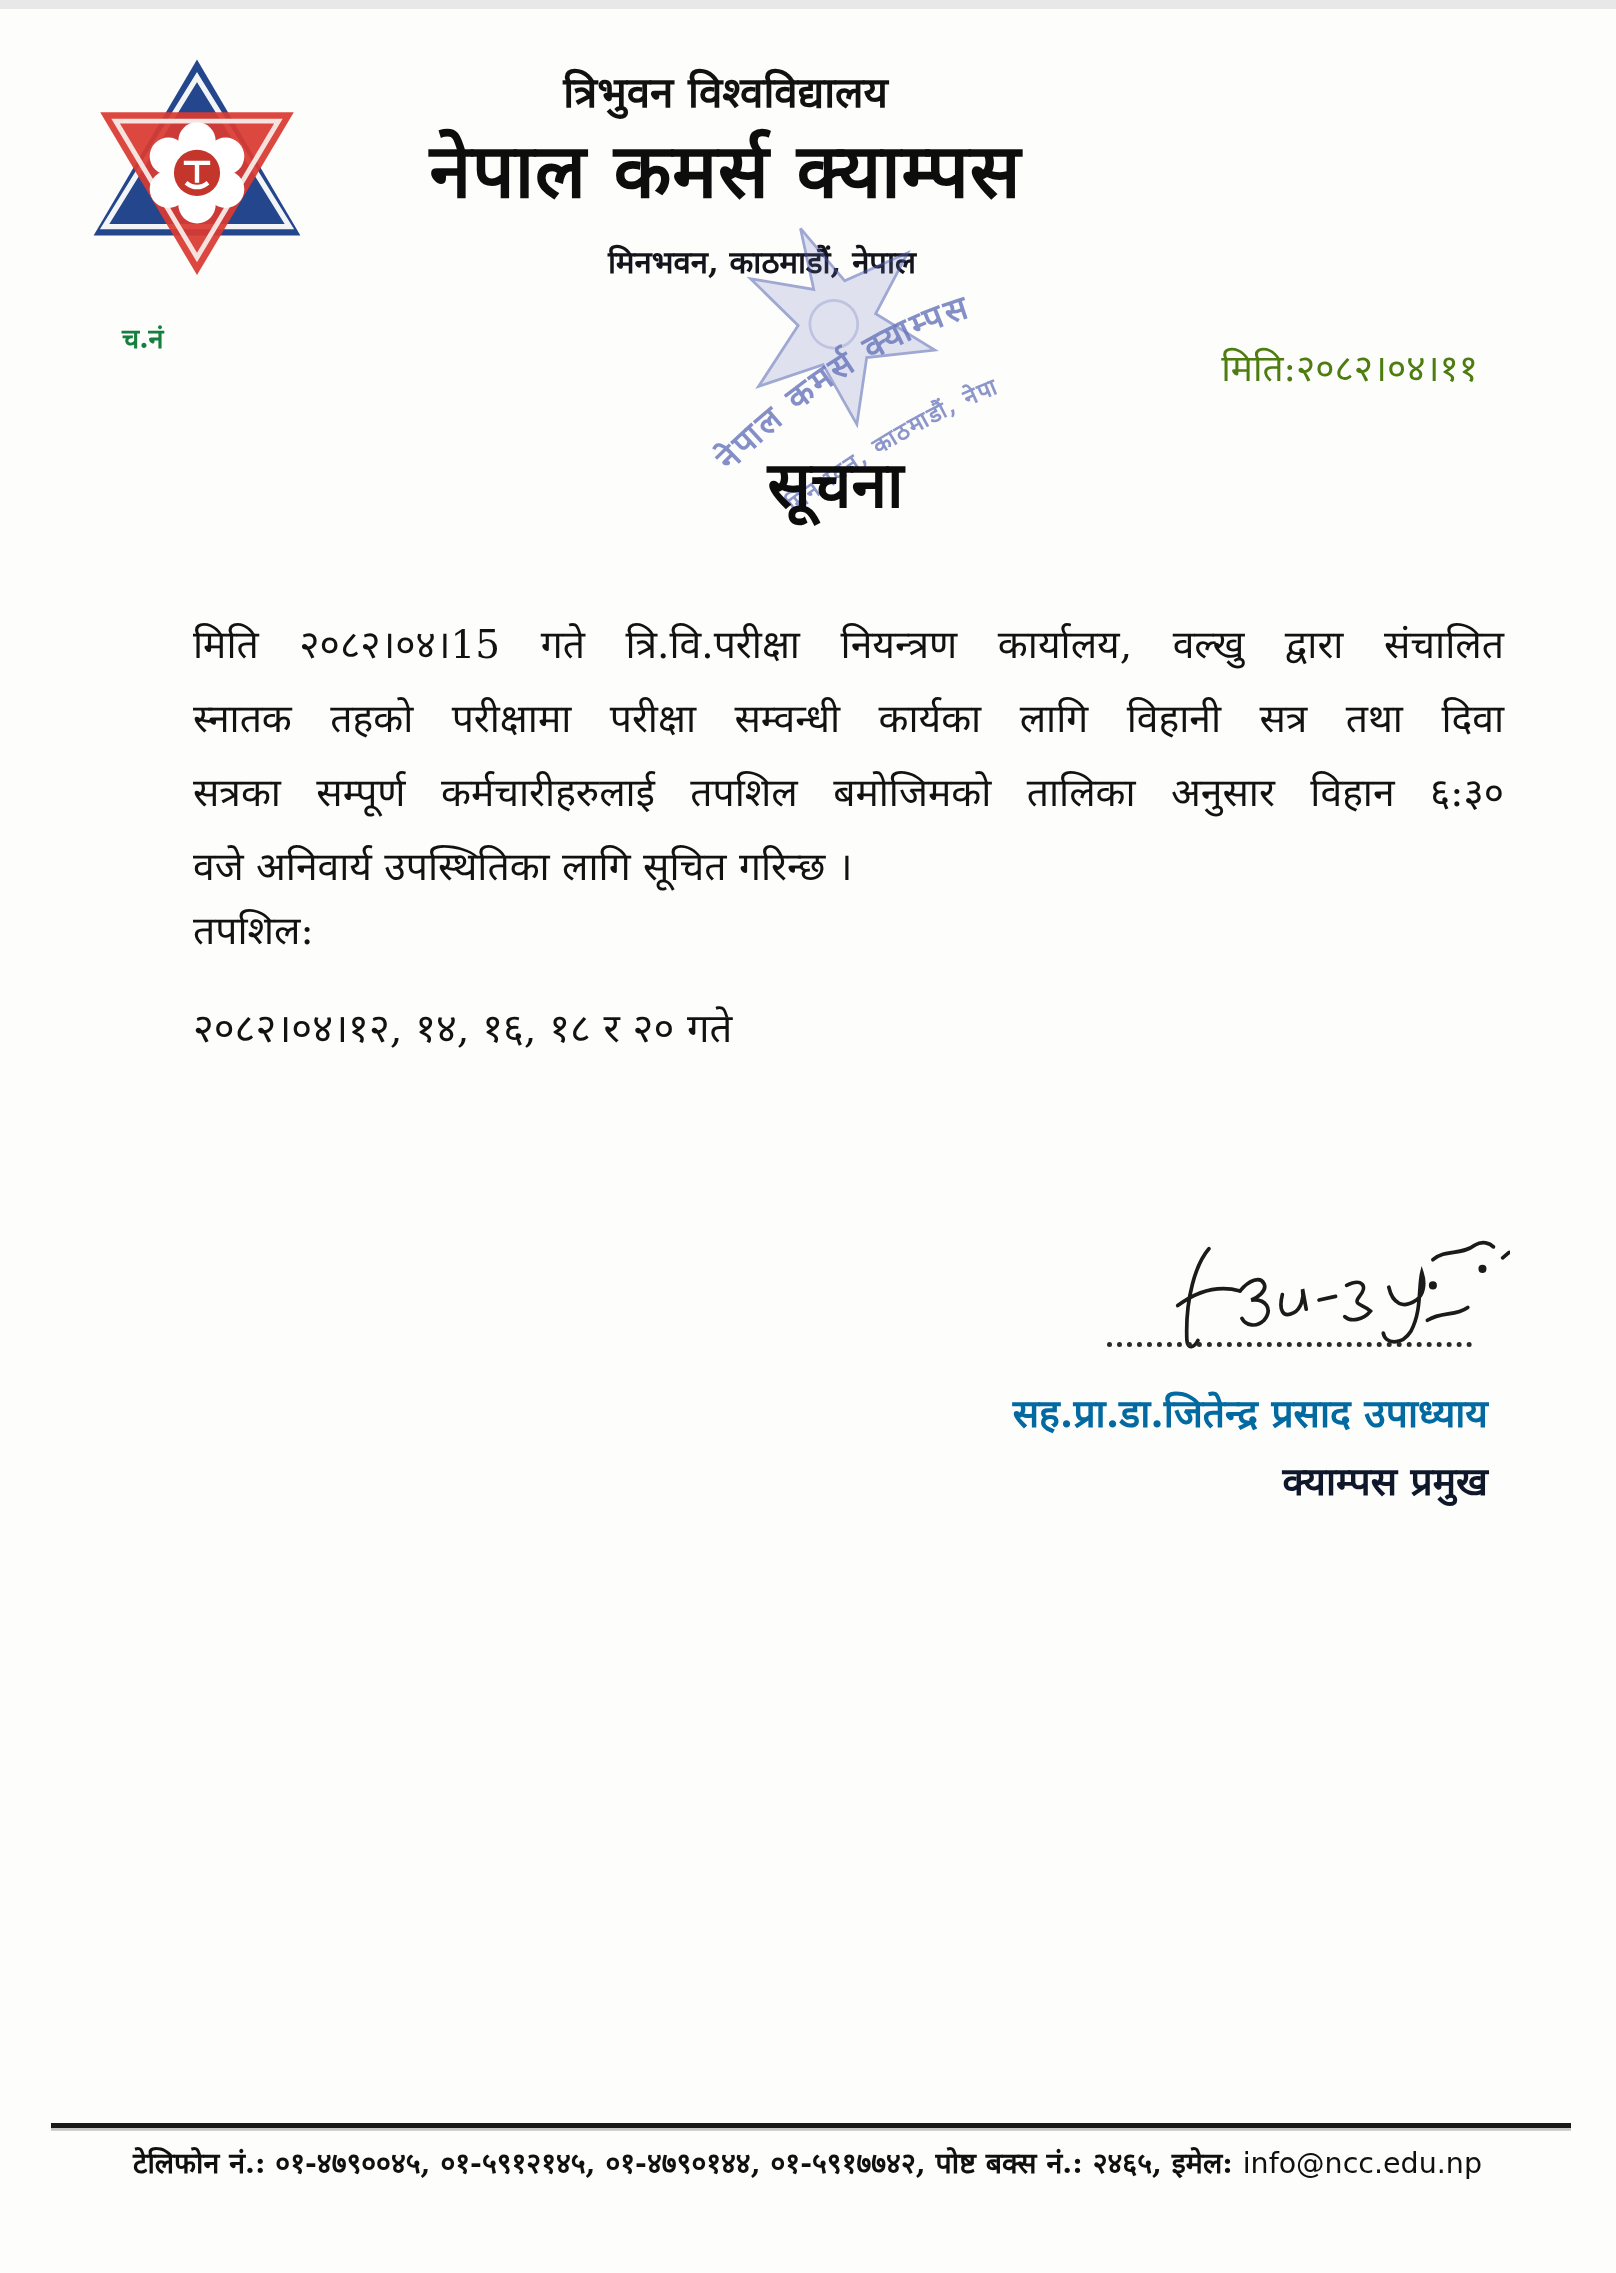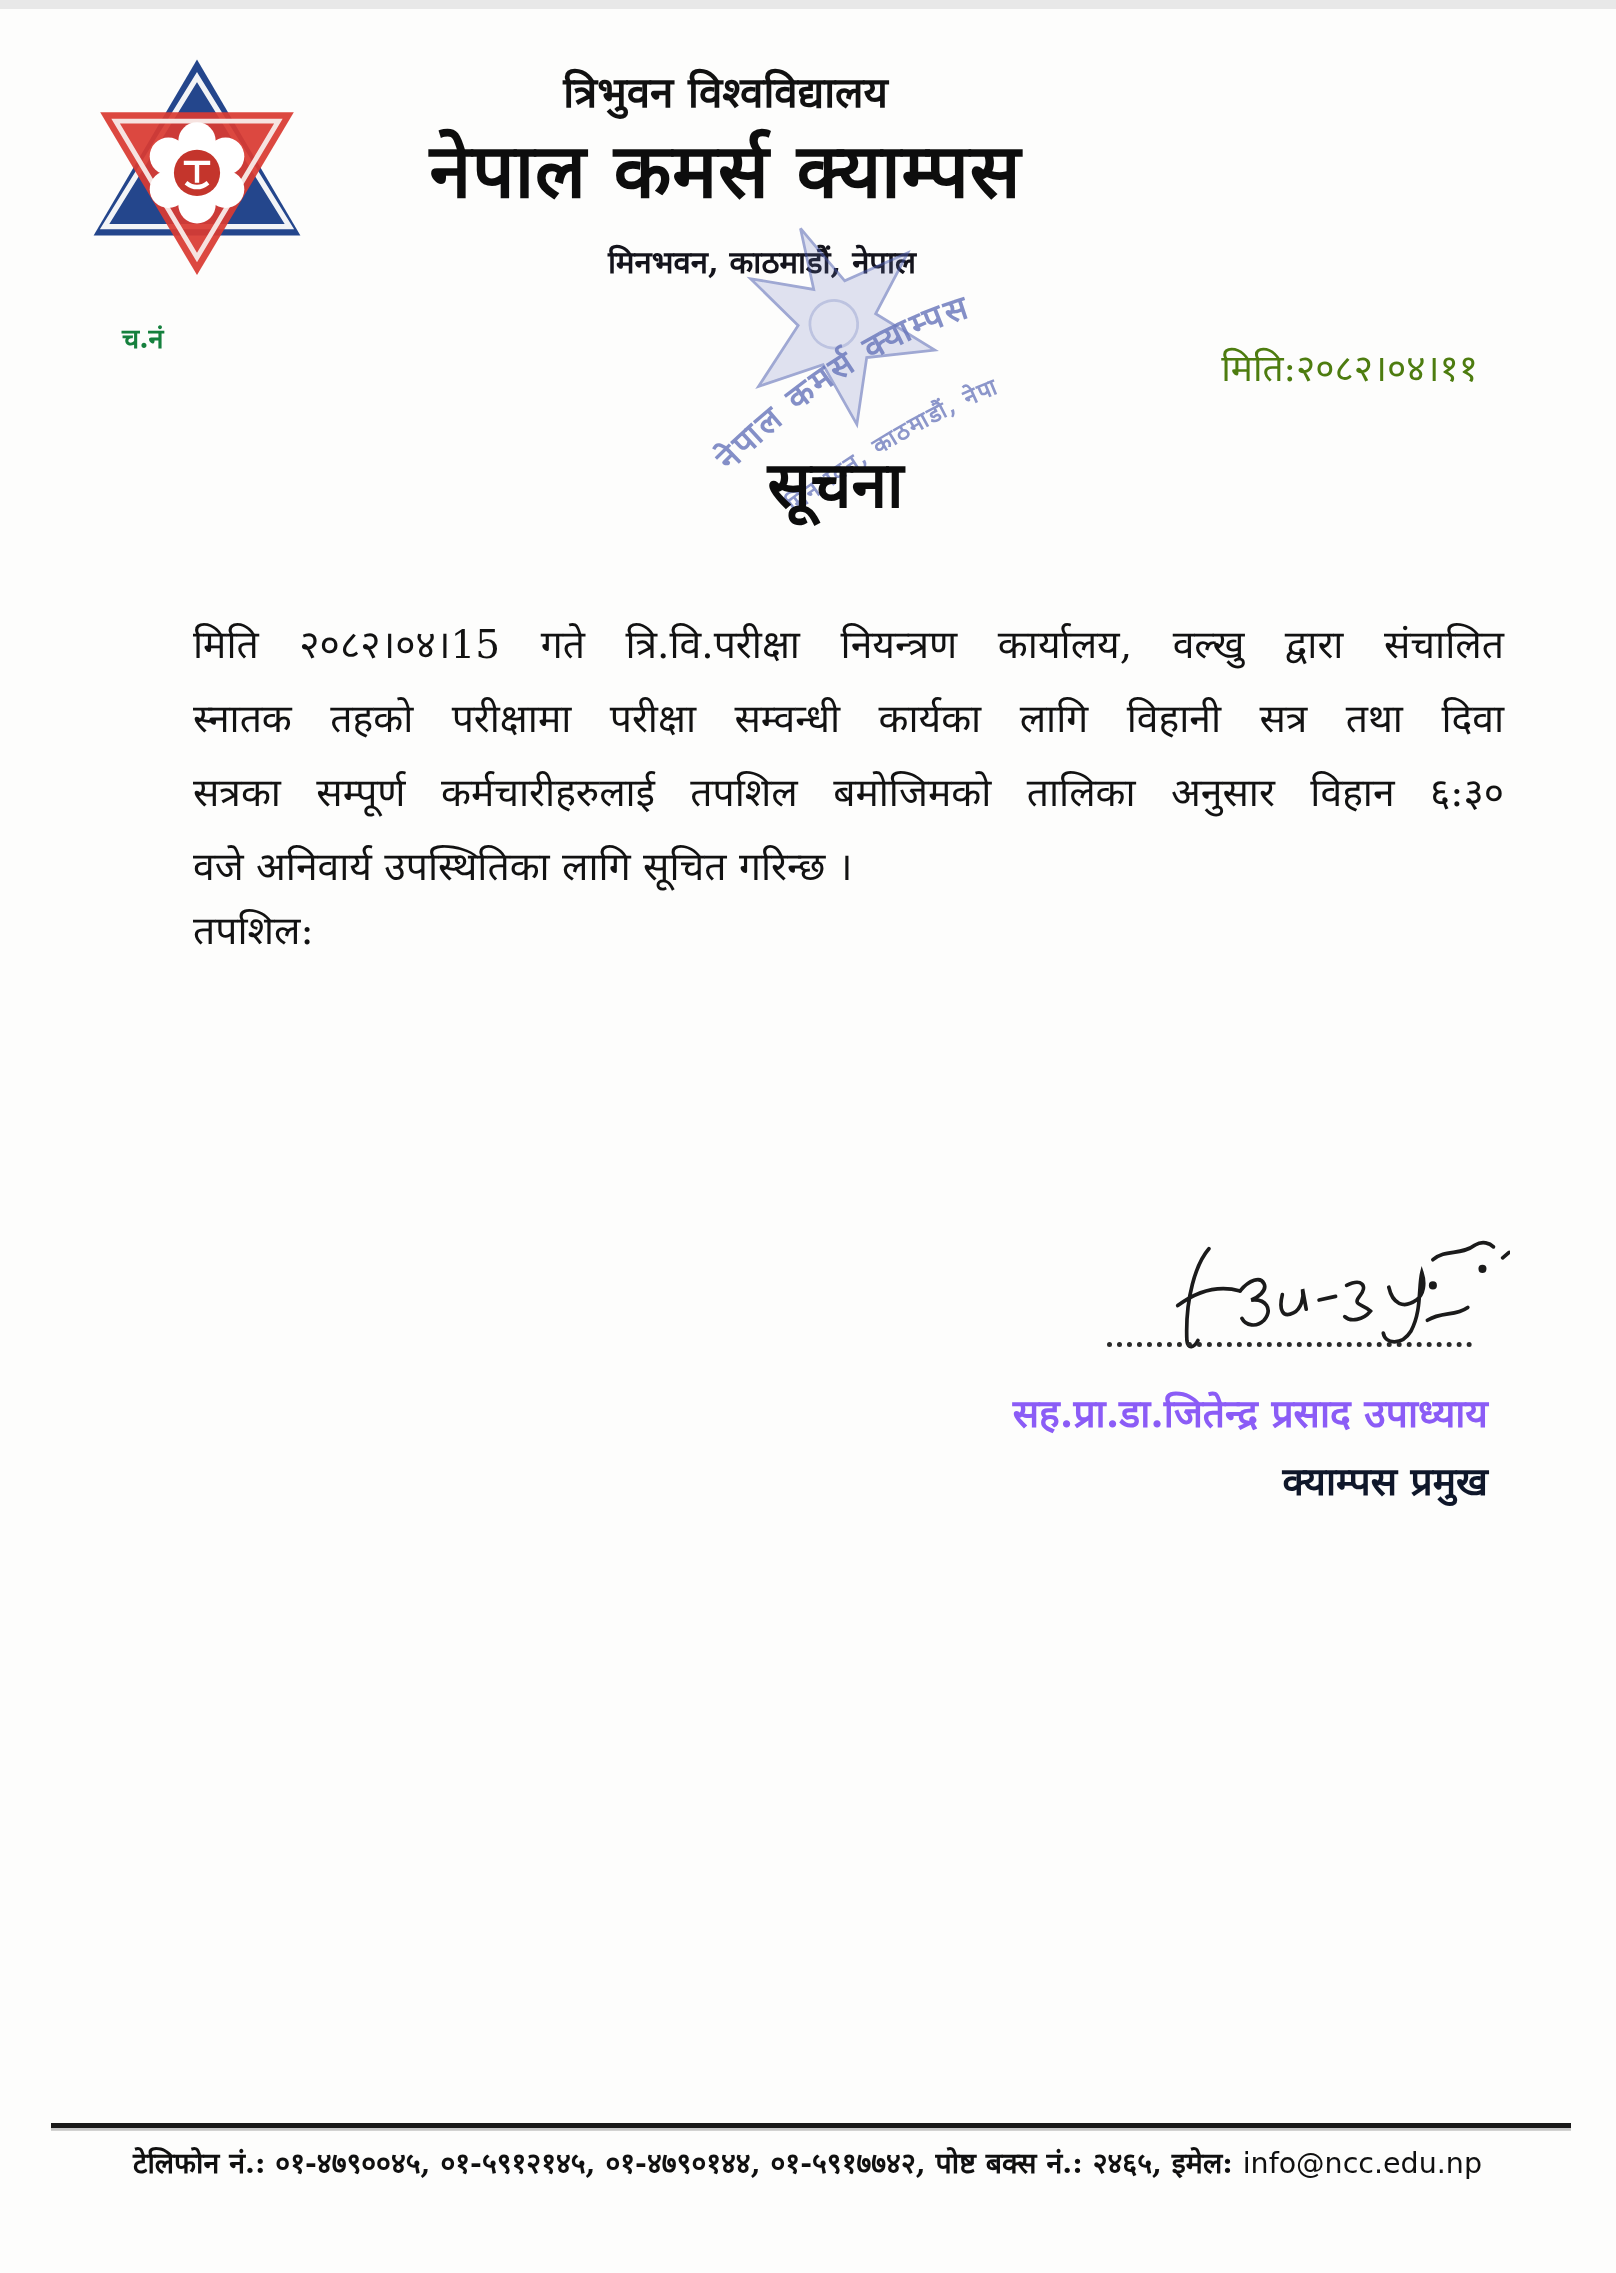--- a/index.html
+++ b/index.html
@@ -61,21 +61,21 @@
     font-size:40px; color:#121212;
   }
   
   .sig-draw { position:absolute; left:1152px; top:1223px; width:358px; height:138px; }
   .sig-dots {
     position:absolute; left:1107px; top:1333px; width:365px; height:0;
     border-bottom:5.5px dotted #2a2a2a;
   }
   .sig-name {
     position:absolute; left:790px; top:1376px; width:698px;
-    text-align:right; font-size:39px; font-weight:bold; color:#8b5cf6;
+    text-align:right; font-size:39px; font-weight:bold; color:#0369a1;
   }
   .sig-title {
     position:absolute; left:790px; top:1444px; width:698px;
     text-align:right; font-size:39px; font-weight:bold; color:#0f172a;
   }
   
   .footer-rule {
     position:absolute; left:51px; top:2114px; width:1520px; height:4.6px;
     background:#191919; box-shadow:0 2.8px 0 rgba(40,40,40,.25);
   }
@@ -141,20 +141,21 @@
   <div class="notice-title">सूचना</div>
 
   <div class="body-text">
     <div class="bl jl">मिति २०८२।०४।15 गते त्रि.वि.परीक्षा नियन्त्रण कार्यालय, वल्खु द्वारा संचालित</div>
     <div class="bl jl">स्नातक तहको परीक्षामा परीक्षा सम्वन्धी कार्यका लागि विहानी सत्र तथा दिवा</div>
     <div class="bl jl">सत्रका सम्पूर्ण कर्मचारीहरुलाई तपशिल बमोजिमको तालिका अनुसार विहान ६:३०</div>
     <div class="bl">वजे अनिवार्य उपस्थितिका लागि सूचित गरिन्छ ।</div>
   </div>
 
   <div class="details-label">तपशिल:</div>
+  <div class="dates-line">२०८२।०४।१२, १४, १६, १८ र २० गते</div>
 
   <svg class="sig-draw" viewBox="0 0 390 150">
     <g fill="none" stroke="#1b1b1b" stroke-width="4" stroke-linecap="round">
       <path d="M62,18 C48,34 36,72 38,118 C39,128 46,126 50,118"></path>
       <path d="M28,80 C52,62 74,58 96,64"></path>
       <path d="M96,64 C106,52 118,48 122,56 C126,64 114,72 108,74 C124,72 132,84 122,96 C114,104 102,102 98,94"></path>
       <path d="M142,68 C138,84 142,94 154,88 C162,84 166,72 164,62 L168,84"></path>
       <path d="M182,74 L200,70"></path>
       <path d="M212,58 C228,50 236,58 226,70 C218,80 230,78 238,86 C230,96 216,98 210,92"></path>
       <path d="M258,60 C262,78 274,84 288,74 C296,68 298,56 294,44 C290,60 294,86 282,108 C272,124 254,122 252,110"></path>

